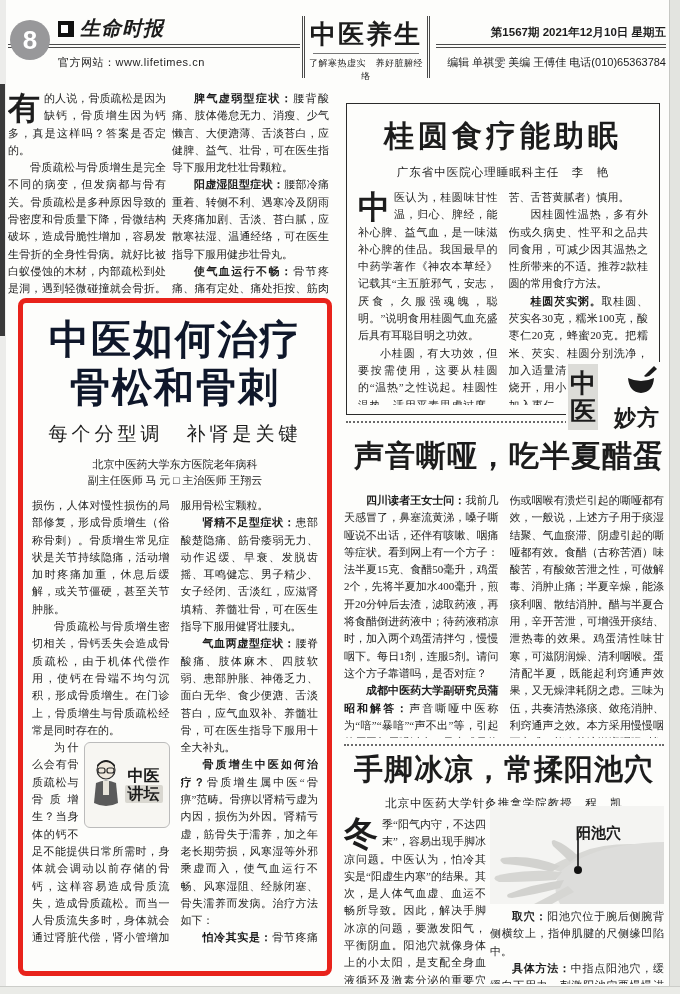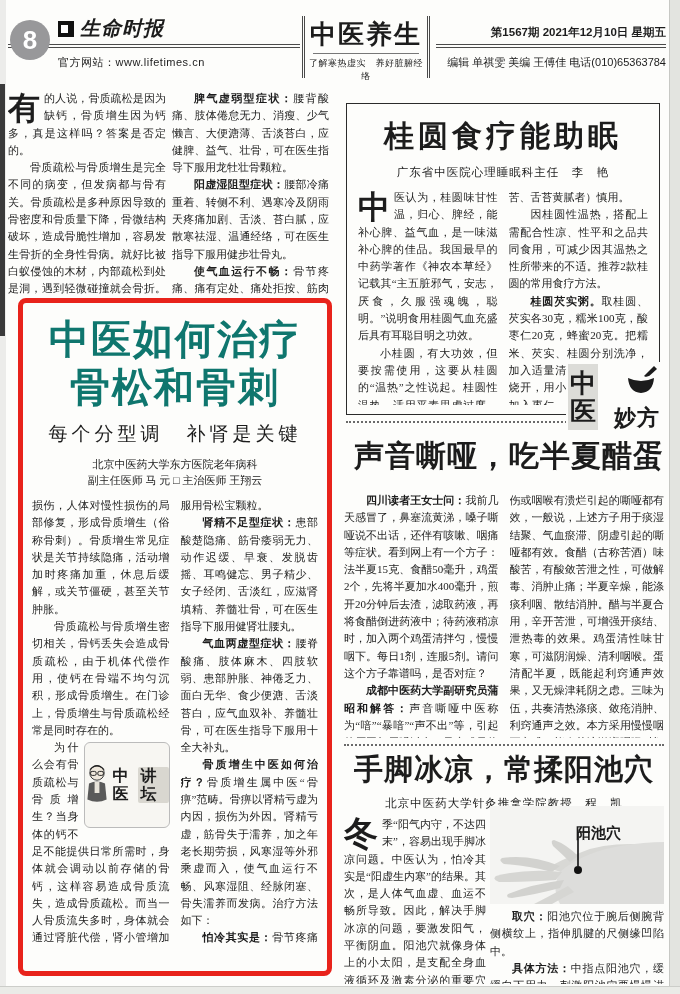--- a/index.html
+++ b/index.html
@@ -33,28 +33,28 @@
 .bodytext{font-size:11px;line-height:17.3px;text-align:justify;overflow:hidden}
 .bodytext p{text-align:justify;text-indent:2em;color:#1d1d1d}
 .bodytext p.noind{text-indent:0}
 .bodytext p b{font-family:"Liberation Sans",sans-serif;font-weight:700}
 .dropcap{float:left;font:700 32px/30px "Liberation Serif",serif;margin:3px 4px 0 0}
 
 .colTop1{left:8px;top:90px;width:158px;height:210px}
 .colTop2{left:172px;top:90px;width:157px;height:210px}
 .redbox{left:18px;top:298px;width:314px;height:678px;border:5px solid #e8231b;border-radius:8px;background:#fdfdfb;
   padding:12px 9px 6px;z-index:2}
-.rb-title{text-align:center;font:900 40px/48px "Liberation Sans",sans-serif;letter-spacing:2px;color:#0f766e}
+.rb-title{text-align:center;font:900 40px/48px "Liberation Sans",sans-serif;letter-spacing:2px;color:#0f172a}
 .rb-sub{text-align:center;font:400 19px/22px "Liberation Serif",serif;letter-spacing:4px;margin-top:12px}
 .rb-byline{text-align:center;font-size:11px;line-height:16px;margin-top:11px}
 .rb-cols{display:flex;gap:11px;margin-top:9px;height:452px;overflow:hidden}
 .rb-col{flex:1}
 .jiangtan{float:right;width:86px;height:86px;margin:3px 0 3px 5px;border:1px solid #bbb;border-radius:6px;
   display:flex;align-items:center;justify-content:center;gap:4px;background:#f7f6f2}
-.jt-text{display:flex;flex-direction:row;align-items:center}
+.jt-text{display:flex;flex-direction:column;align-items:center}
 .jt-text .l1{font:900 16px/18px "Liberation Sans",sans-serif}
 .jt-text .l2{font:900 16px/18px "Liberation Sans",sans-serif;background:#d9d7d0;padding:0 3px;border-radius:2px}
 
 .gy-box{left:346px;top:103px;width:314px;height:312px;border:1px solid #2b2b2b;padding:8px 11px;background:#fdfdfb}
 .gy-title{text-align:center;font:900 30px/36px "Liberation Sans",sans-serif;letter-spacing:4px;margin-top:6px}
 .gy-byline{text-align:center;font-size:11.5px;letter-spacing:1px;margin-top:11px}
 .gy-cols{display:flex;gap:11px;margin-top:9px;height:216px;overflow:hidden}
 .gy-col{flex:1}
 .dotline{border-top:2px dotted #6a6a6a}
 .dot1{left:346px;top:421px;width:316px}
@@ -168,21 +168,21 @@
   <div class="gy-cols">
     <div class="gy-col bodytext">
       <p class="noind"><span class="dropcap">中</span><span>医认为，桂圆味甘性温，归心、脾经，能补心脾、益气血，是一味滋补心脾的佳品。我国最早的中药学著作《神农本草经》记载其“主五脏邪气，安志，厌食，久服强魂魄，聪明。”说明食用桂圆气血充盛后具有耳聪目明之功效。</span></p>
       <div>
           <p>小桂圆，有大功效，但要按需使用，这要从桂圆的“温热”之性说起。桂圆性温热，适用平素思虑过度，或年老久衰，或体质虚弱，表现为平时四肢冰凉、易心慌乏力，伴有入睡困难、多梦、易醒等症状的人。温热之品，若遇热性体质者，无疑会“火上浇油”，因此热性体质者（进食辛辣便易口舌生疮、易便秘、口干口</p>
         </div>
     </div>
     <div class="gy-col bodytext">
       <div>
           <p class="noind">苦、舌苔黄腻者）慎用。</p>
-          <p>因桂圆性温热，搭配上需配合性凉、性平和之品共同食用，可减少因其温热之性所带来的不适。推荐2款桂圆的常用食疗方法。</p>
+          <p>因桂圆性温热，多有外伤或久病史、性平和之品共同食用，可减少因其温热之性所带来的不适。推荐2款桂圆的常用食疗方法。</p>
           <p><b>桂圆芡实粥。</b>取桂圆、芡实各30克，糯米100克，酸枣仁20克，蜂蜜20克。把糯米、芡实、桂圆分别洗净，加入适量清水入锅中，大火烧开，用小火煮25分钟，再加入枣仁，煮20分钟，食前调入蜂蜜。分早晚2次服。</p>
         </div>
     </div>
   </div>
 </div>
 <div class="abs dotline dot1"></div>
 
 <div class="abs stamp">
   <div class="stamp-cn">
     <span>中</span>

